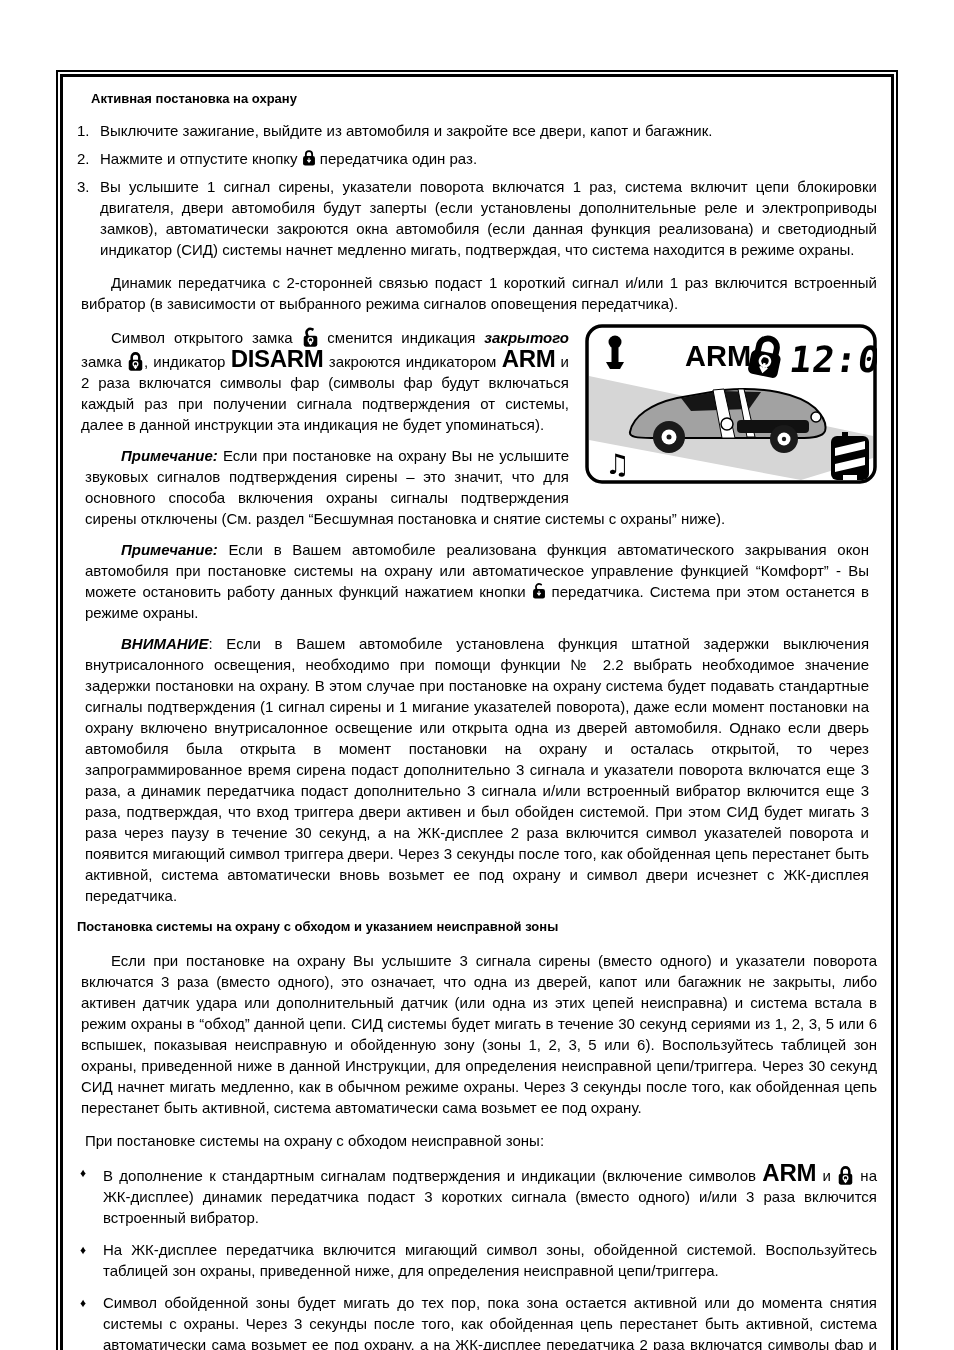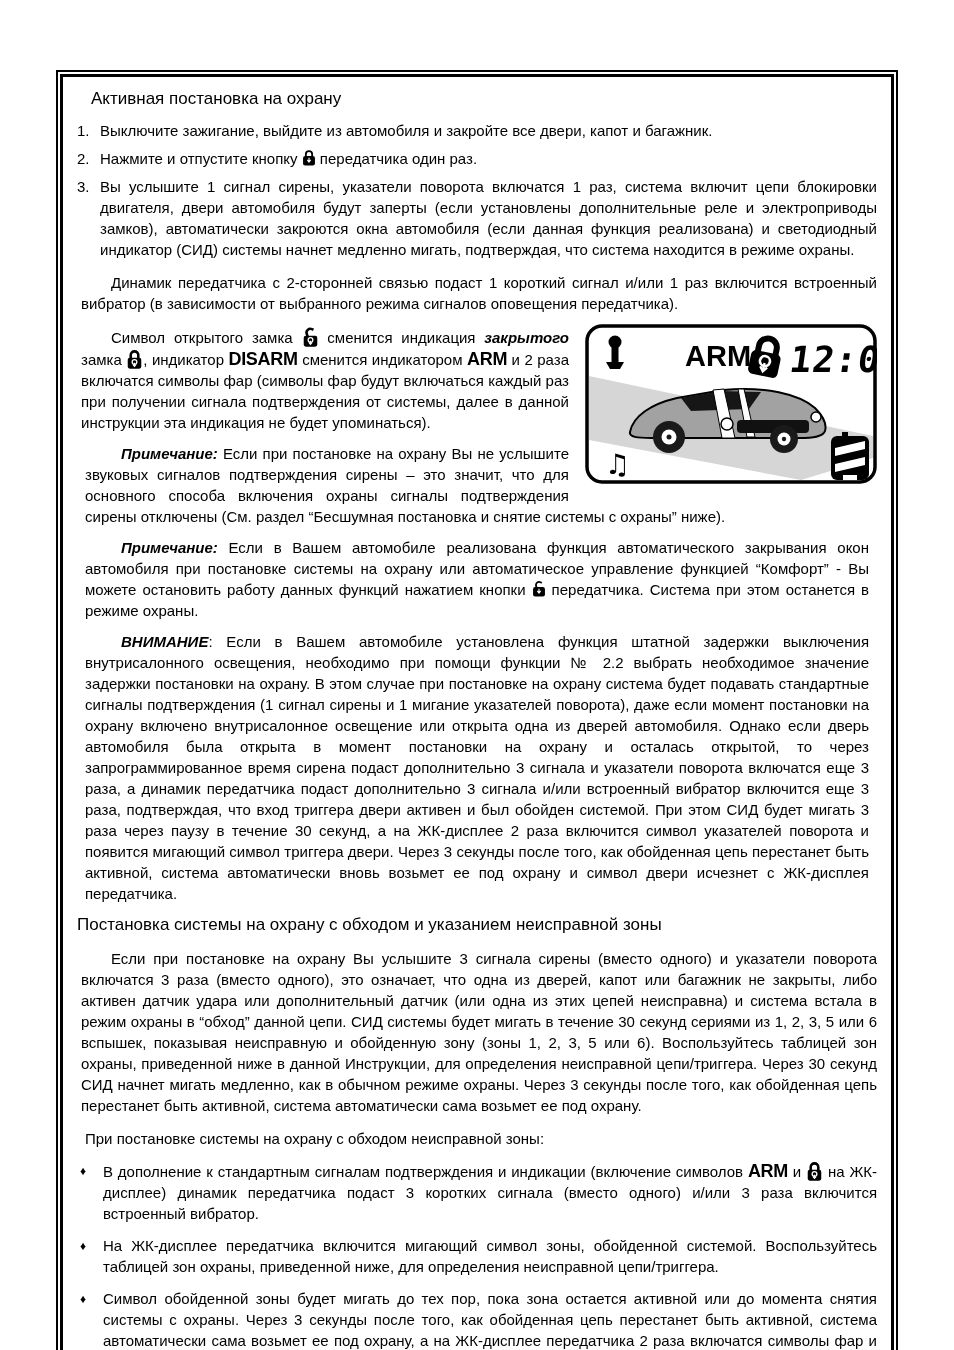--- a/index.html
+++ b/index.html
@@ -5,32 +5,32 @@
   html, body { margin:0; padding:0; }
   body {
     width:954px; height:1350px; background:#ffffff; color:#000;
     font-family:"Liberation Sans", sans-serif;
     font-size:15px; line-height:21px; overflow:hidden;
   }
   .page { padding:70px 56px 0 56px; }
   .frame { border:2px solid #000; padding:2px; }
   .frame-inner { border:3px solid #000; padding:9px 14px 14px 14px; }
 
-  h1, h2 { font-size:17px; line-height:22px; margin:0; font-weight:normal; }
+  h1, h2 { font-size:13px; line-height:22px; margin:0; font-weight:bold; }
   h1 { margin:2px 0 10px 14px; }
   h2 { margin:2px 0 6px 0; }
 
   .step { position:relative; padding-left:23px; margin:7px 0; text-align:justify; }
   .step .num { position:absolute; left:0; top:0; }
 
   .para  { margin:12px 0 8px 4px; text-indent:30px; text-align:justify; }
   .note  { margin:10px 8px; text-indent:36px; text-align:justify; }
   .bi    { font-weight:bold; font-style:italic; }
 
-  .ind   { font-weight:bold; font-size:18px; letter-spacing:-0.3px; }
+  .ind   { font-weight:bold; font-size:24px; letter-spacing:-0.3px; }
 
   .bullet-item { position:relative; padding-left:26px; margin:11px 0; text-align:justify; }
   .bullet-item .diamond { position:absolute; left:3px; top:1px; font-size:12px; }
 
   .lcd { float:right; width:292px; height:160px; margin:2px 0 8px 16px; }
 
   .ic { display:inline-block; vertical-align:-4px; }
   .ic-btn { width:14px; height:19px; vertical-align:-3px; }
   .ic-sym { width:17px; height:22px; vertical-align:-5px; }
 
@@ -133,21 +133,21 @@
             <path d="M250,140 l30,-7 v8 l-30,7 z" fill="#fff"></path>
             <rect x="258" y="151" width="14" height="5" fill="#fff"></rect>
           </g>
         </svg>
       </div>
 
       <p class="para"><span>Символ открытого замка </span><svg class="ic ic-sym" viewBox="0 0 20 26">
             <use href="#lock-open"></use>
           </svg><span> сменится индикация </span><span class="bi">закрытого</span><span> замка </span><svg class="ic ic-sym" viewBox="0 0 20 26">
             <use href="#lock-closed"></use>
-          </svg><span>, индикатор </span><span class="ind">DISARM</span><span> сменится индикатором </span><span class="ind">ARM</span><span> и 2 раза включатся символы фар (символы фар будут включаться каждый раз при получении сигнала подтверждения от системы, далее в данной инструкции эта индикация не будет упоминаться).</span></p>
+          </svg><span>, индикатор </span><span class="ind">DISARM</span><span> закроются индикатором </span><span class="ind">ARM</span><span> и 2 раза включатся символы фар (символы фар будут включаться каждый раз при получении сигнала подтверждения от системы, далее в данной инструкции эта индикация не будет упоминаться).</span></p>
 
       <p class="note"><span class="bi">Примечание:</span><span> Если при постановке на охрану Вы не услышите звуковых сигналов подтверждения сирены – это значит, что для основного способа включения охраны сигналы подтверждения сирены отключены (См. раздел “Бесшумная постановка и снятие системы с охраны” ниже).</span></p>
 
       <p class="note"><span class="bi">Примечание:</span><span> Если в Вашем автомобиле реализована функция автоматического закрывания окон автомобиля при постановке системы на охрану или автоматическое управление функцией “Комфорт” - Вы можете остановить работу данных функций нажатием кнопки </span><svg class="ic ic-btn" viewBox="0 0 20 25">
             <use href="#btn-lock-open"></use>
           </svg><span> передатчика. Система при этом останется в режиме охраны.</span></p>
 
       <p class="note"><span class="bi">ВНИМАНИЕ</span><span>: Если в Вашем автомобиле установлена функция штатной задержки выключения внутрисалонного освещения, необходимо при помощи функции № 2.2 выбрать необходимое значение задержки постановки на охрану. В этом случае при постановке на охрану система будет подавать стандартные сигналы подтверждения (1 сигнал сирены и 1 мигание указателей поворота), даже если момент постановки на охрану включено внутрисалонное освещение или открыта одна из дверей автомобиля. Однако если дверь автомобиля была открыта в момент постановки на охрану и осталась открытой, то через запрограммированное время сирена подаст дополнительно 3 сигнала и указатели поворота включатся еще 3 раза, а динамик передатчика подаст дополнительно 3 сигнала и/или встроенный вибратор включится еще 3 раза, подтверждая, что вход триггера двери активен и был обойден системой. При этом СИД будет мигать 3 раза через паузу в течение 30 секунд, а на ЖК-дисплее 2 раза включится символ указателей поворота и появится мигающий символ триггера двери. Через 3 секунды после того, как обойденная цепь перестанет быть активной, система автоматически вновь возьмет ее под охрану и символ двери исчезнет с ЖК-дисплея передатчика.</span></p>
 
       <h2>Постановка системы на охрану с обходом и указанием неисправной зоны</h2>

